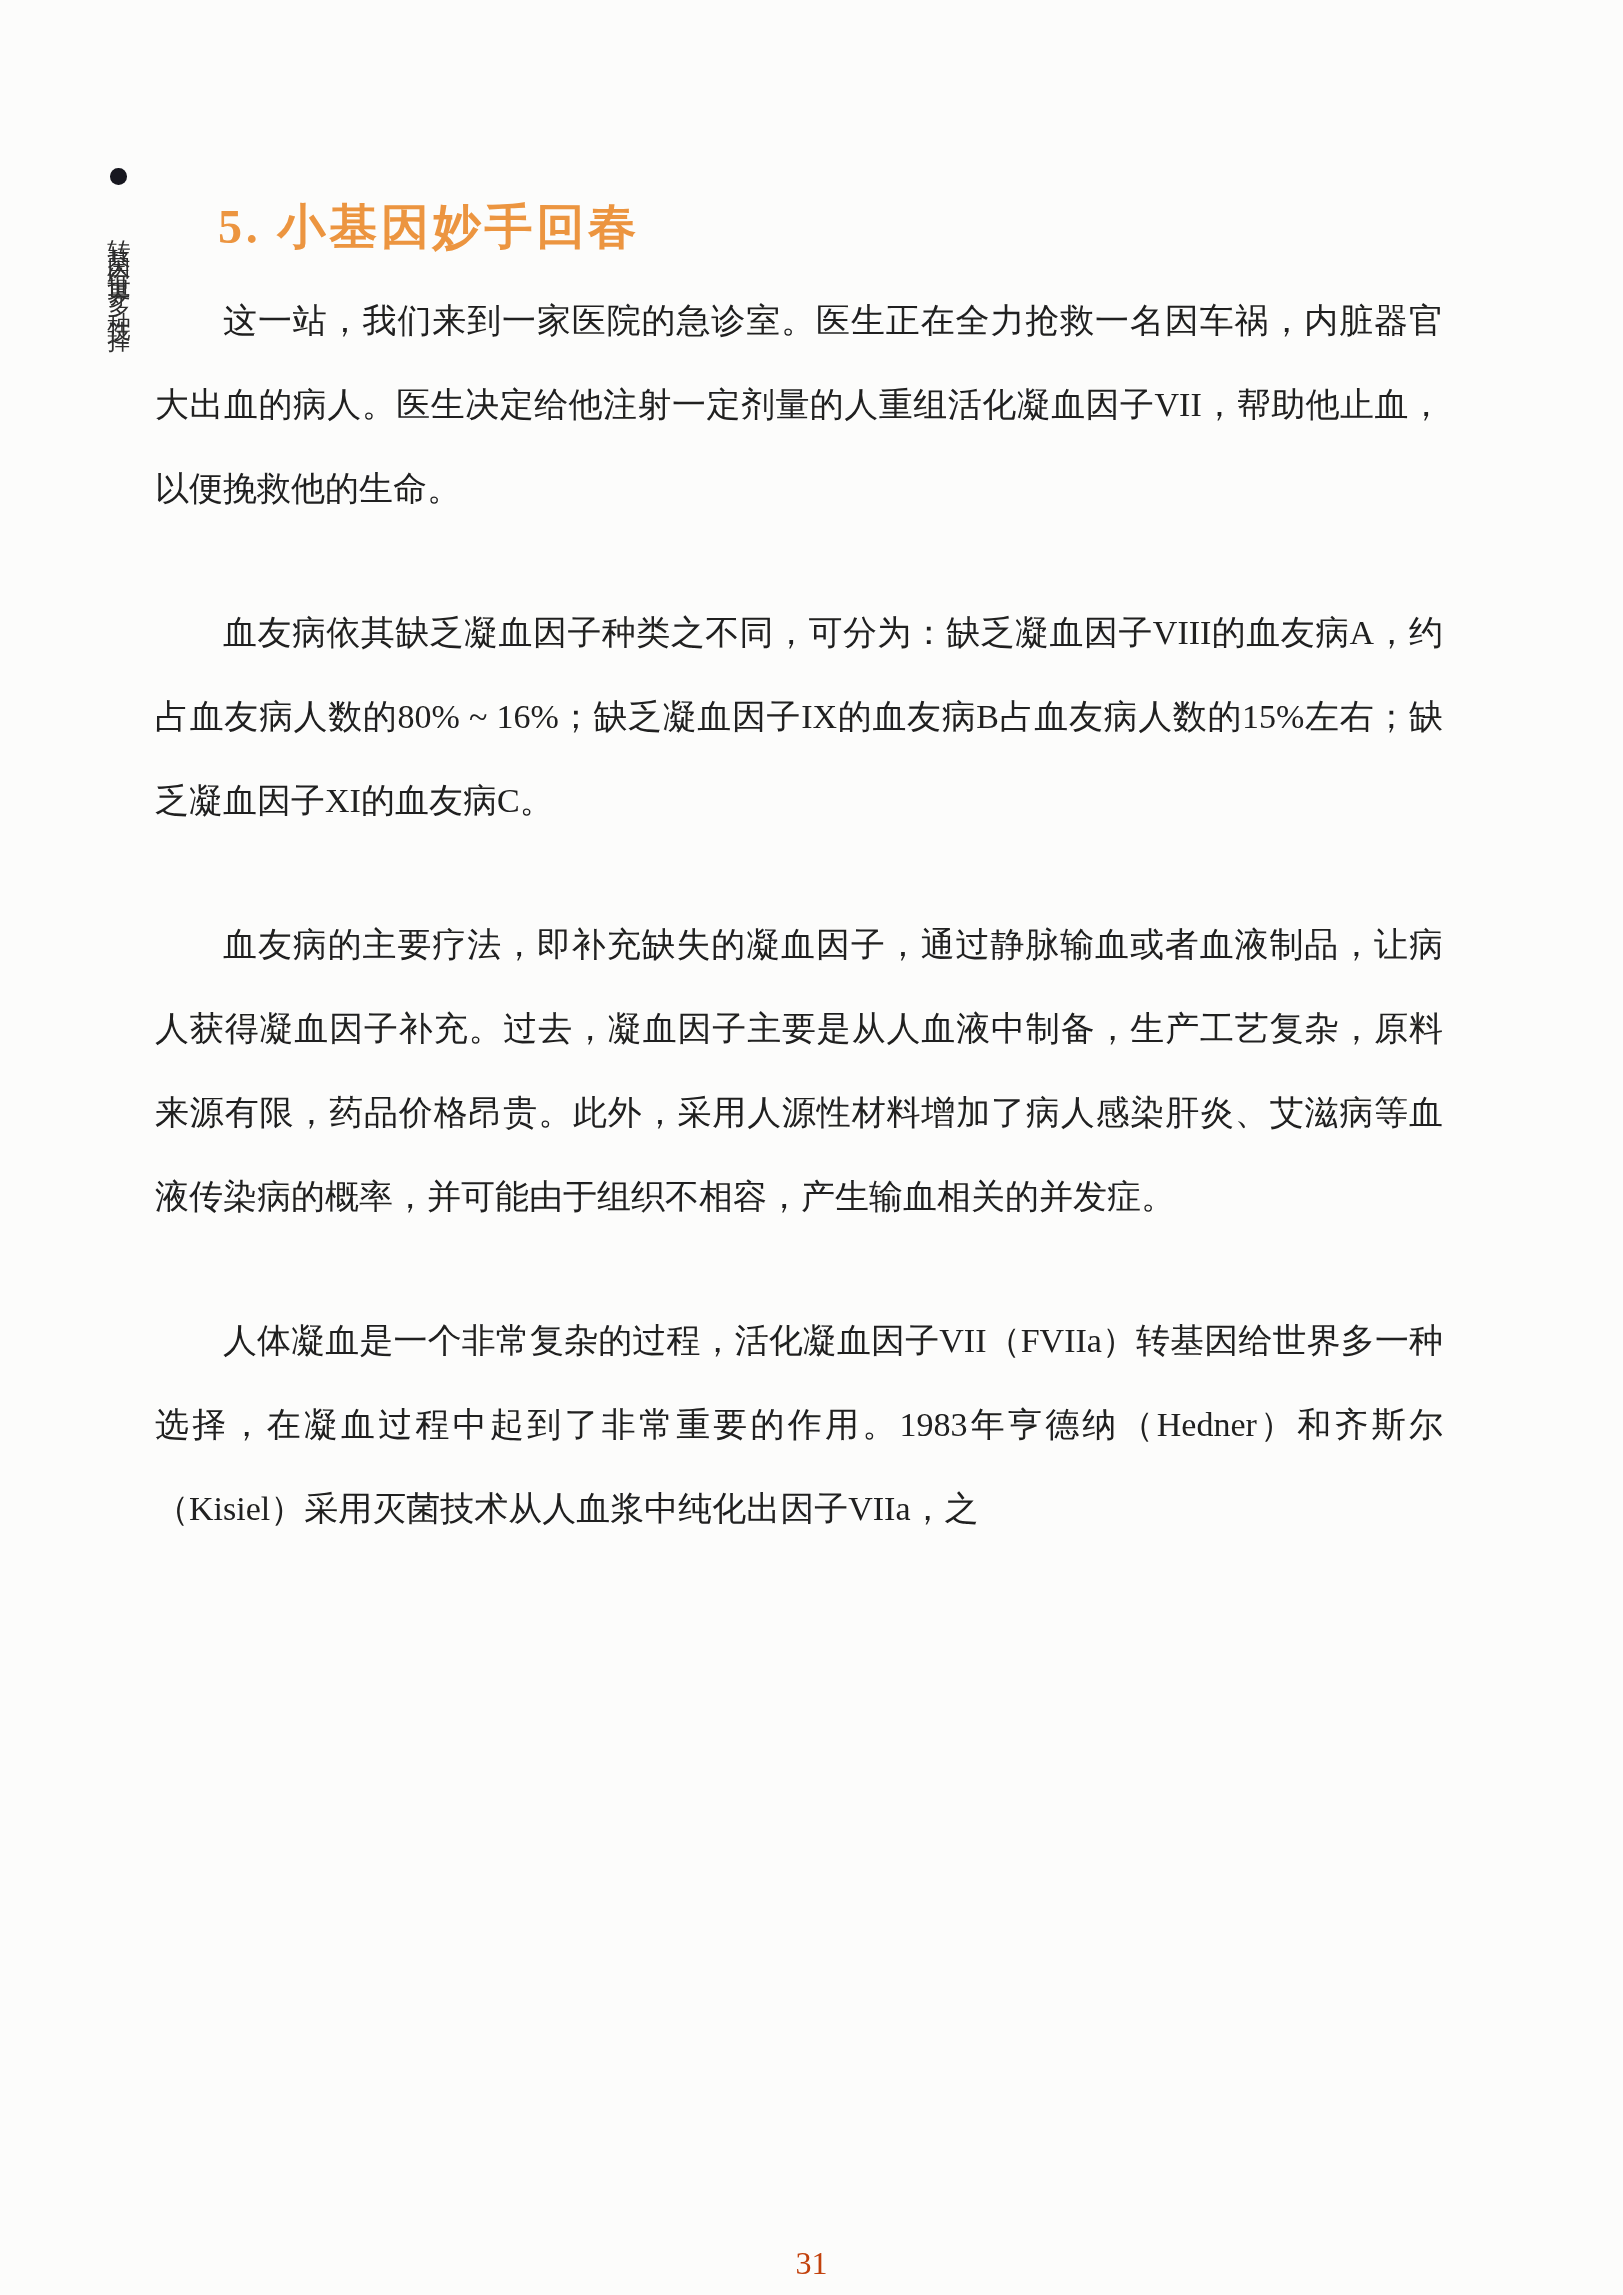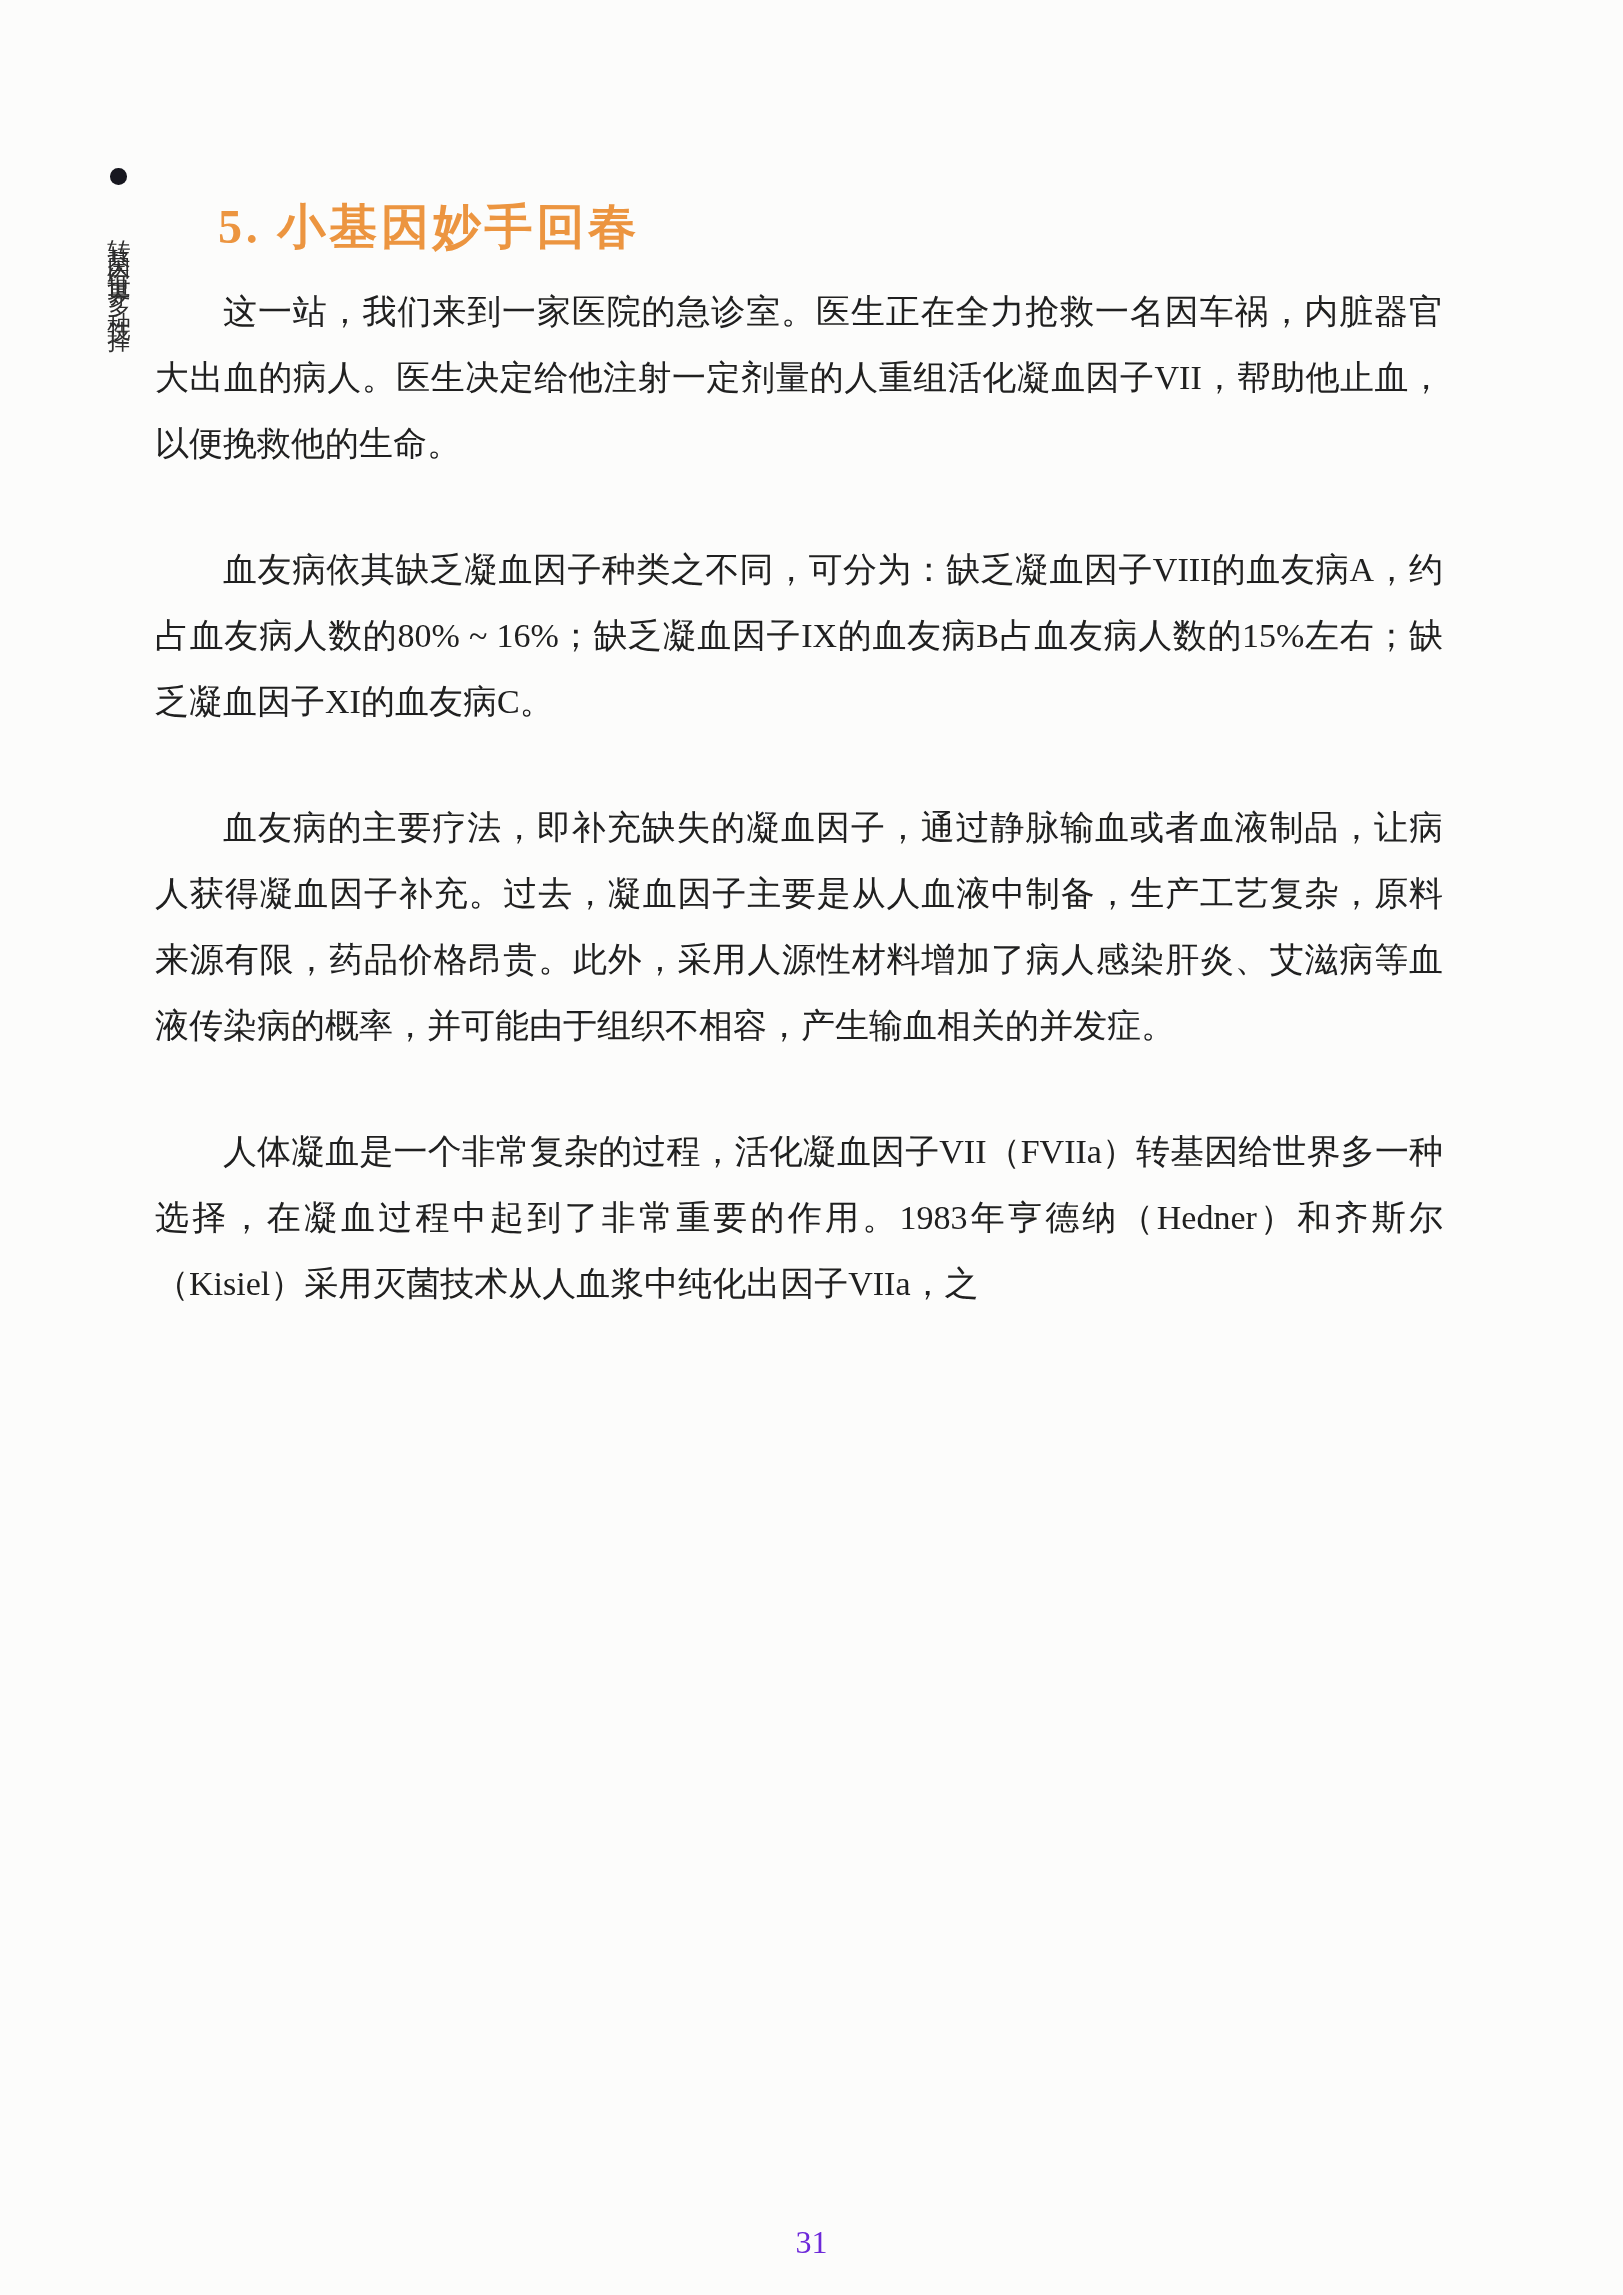--- a/index.html
+++ b/index.html
@@ -31,27 +31,27 @@
     position:absolute;left:218px;top:163px;
     font-size:48px;font-weight:bold;color:#EC9540;
     letter-spacing:3.8px;
     font-family:"Liberation Serif","DejaVu Serif",serif;
   }
   .content{
     position:absolute;left:155px;top:279px;width:1288px;
   }
   .content p{
     margin:0 0 60px 0;
-    font-size:34px;line-height:66px;
+    font-size:34px;line-height:84px;
     text-align:justify;text-indent:2em;
     color:#202020;
   }
   .pageno{
-    position:absolute;left:0;bottom:34px;width:100%;
-    text-align:center;font-size:32px;color:#6d28d9;
+    position:absolute;left:0;bottom:13px;width:100%;
+    text-align:center;font-size:32px;color:#c2410c;
   }
 </style>
 </head>
 <body>
 
 <div class="page">
 
   <div class="sidebar">
     <span class="bullet-dot"></span>
     <span class="vtext">转基因给世界多一种选择</span>

